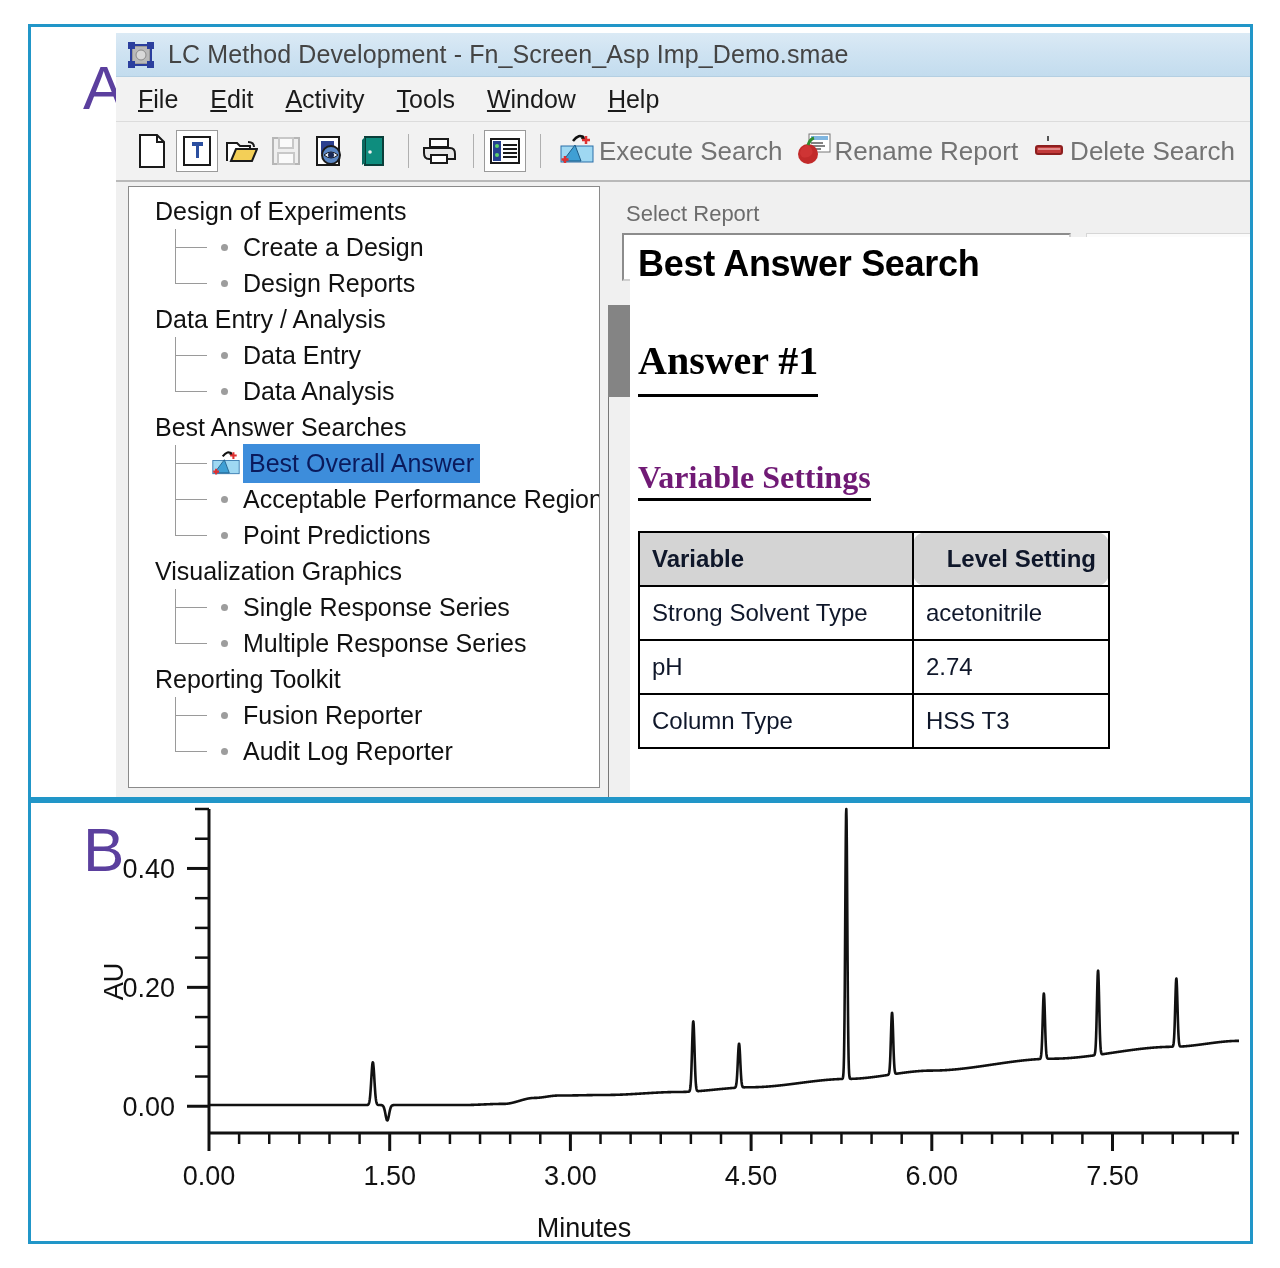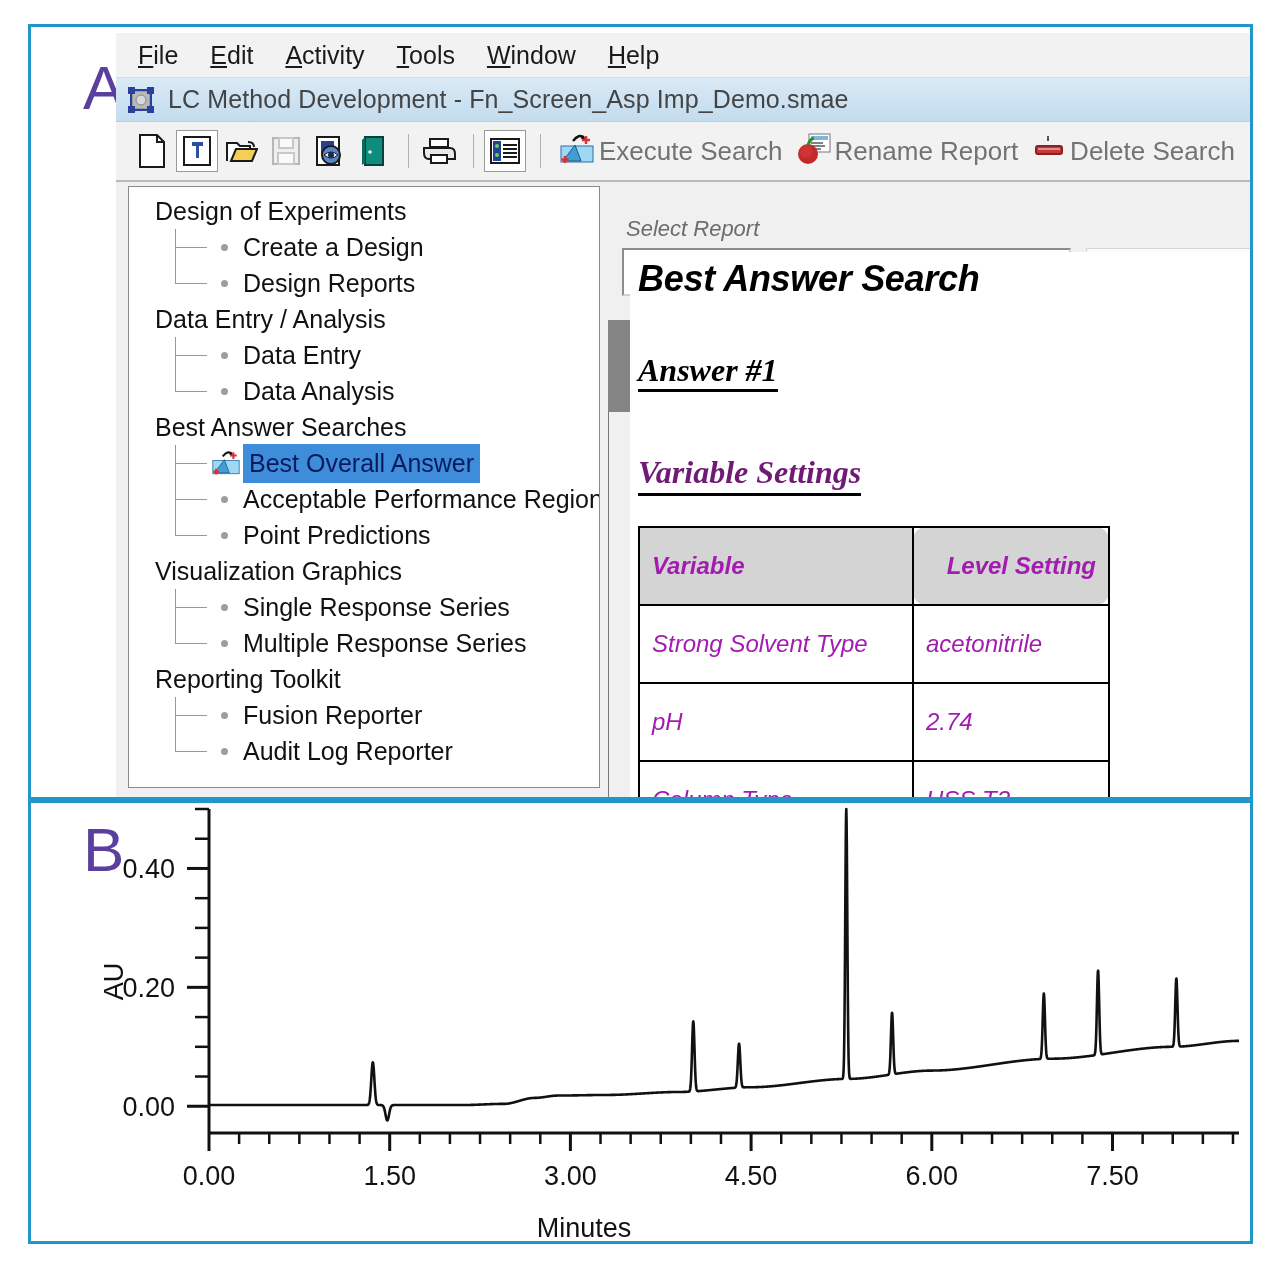--- a/index.html
+++ b/index.html
@@ -53,39 +53,39 @@
   .tree-child .elbow::before{content:"";position:absolute;left:0;top:0;width:1px;height:18px;background:#9a9a9a;}
   .tree-child .elbow::after{content:"";position:absolute;left:0;top:18px;width:32px;height:1px;background:#9a9a9a;}
   .tree-child.cont .elbow::before{height:36px;}
   .tree-child .bullet{position:absolute;left:68px;top:15px;width:7px;height:7px;border-radius:50%;
     background:#9d9d9d;}
   .tree-child.selected .label{background:#3d8ddb;color:#0a1a5c;padding:1px 6px 2px 6px;}
   .tree-child.hasicon{padding-left:90px;}
   .tree-child .tree-icon{position:absolute;left:58px;top:4px;width:30px;height:28px;}
 
   
-  #reportarea{position:absolute;left:492px;top:20px;right:0;height:618px;font-style:italic;}
+  #reportarea{position:absolute;left:492px;top:5px;right:0;height:618px;}
   #select-report-label{position:absolute;left:18px;top:14px;font-size:22px;color:#6c6c6c;}
   #combo{position:absolute;left:14px;top:46px;width:445px;height:44px;background:#fff;
     border:2px solid #8c8c8c;border-right-color:#cfcfcf;border-bottom-color:#cfcfcf;}
   #combo2{position:absolute;left:478px;top:46px;width:180px;height:44px;background:#fbfbfb;border:1px solid #d6d6d6;}
   #scroll-thumb{position:absolute;left:0px;top:118px;width:22px;height:92px;background:#848484;}
   #scroll-track{position:absolute;left:0px;top:118px;width:1px;height:500px;background:#777;}
 
   #report-doc{position:absolute;left:22px;top:50px;width:660px;height:566px;background:#fff;}
   .rep-title{font-family:"Liberation Sans",sans-serif;font-weight:bold;font-size:36px;color:#000;
     margin:6px 0 0 8px;letter-spacing:-.3px;}
-  .rep-h2{font-family:"Liberation Serif",serif;font-weight:bold;font-size:32px;color:#000;
-    margin:52px 0 0 8px;display:inline-block;border-bottom:3px solid #000;padding-bottom:0;}
+  .rep-h2{font-family:"Liberation Serif",serif;font-weight:bold;font-size:40px;color:#000;
+    margin:52px 0 0 8px;display:inline-block;border-bottom:3px solid #000;padding-bottom:10px;}
   .rep-h2b{font-family:"Liberation Serif",serif;font-weight:bold;font-size:32px;color:#701a75;
     margin:62px 0 0 8px;display:inline-block;border-bottom:3px solid #000;padding-bottom:2px;}
 
   table.vartable{margin:30px 0 0 8px;border-collapse:collapse;font-size:24px;}
-  table.vartable th,table.vartable td{border:2px solid #000;padding:24px 12px;font-weight:normal;
-    font-family:"Liberation Sans",sans-serif;color:#a21caf;}
+  table.vartable th,table.vartable td{border:2px solid #000;padding:12px 12px;font-weight:normal;
+    font-family:"Liberation Sans",sans-serif;color:#0f172a;}
   table.vartable th{background:#d4d4d4;font-weight:bold;text-align:left;}
   table.vartable td.varname{width:248px;text-align:left;}
   table.vartable td.varval{width:170px;text-align:left;}
   table.vartable th.c2{text-align:right;border-radius:13px;}
 
   
   #chart-wrap{position:absolute;left:0;top:0;width:1219px;height:438px;}
   #chart-svg{position:absolute;left:0;top:0;}
   .axis-lab{font-family:"Liberation Sans",sans-serif;font-size:27px;fill:#111;}
   .tick-lab{font-family:"Liberation Sans",sans-serif;font-size:27px;fill:#111;}
@@ -93,43 +93,43 @@
 </head>
 <body>
 
 <div id="root">
 
   <div class="panel" id="panel-a">
 
     <div class="panel-letter" id="letter-a">A</div>
 
     <div id="app-window">
-
-      <div id="menubar">
-        <span class="menu-item"><span class="acc">F</span><span>ile</span></span>
-        <span class="menu-item"><span class="acc">E</span><span>dit</span></span>
-        <span class="menu-item"><span class="acc">A</span><span>ctivity</span></span>
-        <span class="menu-item"><span class="acc">T</span><span>ools</span></span>
-        <span class="menu-item"><span class="acc">W</span><span>indow</span></span>
-        <span class="menu-item"><span class="acc">H</span><span>elp</span></span>
-      </div>
 
       <div id="titlebar">
         <span id="title-icon">
           <svg width="30" height="30" viewBox="0 0 30 30">
             <rect x="6" y="6" width="18" height="18" fill="#b9b9b9" stroke="#7d7d7d"></rect>
             <circle cx="15" cy="15" r="5" fill="#d8d8d8" stroke="#8a8a8a"></circle>
             <rect x="2" y="2" width="7" height="7" fill="#2b3f9e"></rect>
             <rect x="21" y="2" width="7" height="7" fill="#2b3f9e"></rect>
             <rect x="2" y="21" width="7" height="7" fill="#2b3f9e"></rect>
             <rect x="21" y="21" width="7" height="7" fill="#2b3f9e"></rect>
             <path d="M9 5 h12 M9 25 h12 M5 9 v12 M25 9 v12" stroke="#2b3f9e" stroke-width="2" fill="none"></path>
           </svg>
         </span>
         <span id="title-text">LC Method Development - Fn_Screen_Asp Imp_Demo.smae</span>
+      </div>
+
+      <div id="menubar">
+        <span class="menu-item"><span class="acc">F</span><span>ile</span></span>
+        <span class="menu-item"><span class="acc">E</span><span>dit</span></span>
+        <span class="menu-item"><span class="acc">A</span><span>ctivity</span></span>
+        <span class="menu-item"><span class="acc">T</span><span>ools</span></span>
+        <span class="menu-item"><span class="acc">W</span><span>indow</span></span>
+        <span class="menu-item"><span class="acc">H</span><span>elp</span></span>
       </div>
 
       <div id="toolbar">
 
         <span class="tb-btn">
           <svg width="30" height="34" viewBox="0 0 30 34">
               <path d="M3 1 h17 l7 7 v25 h-24 z" fill="#fff" stroke="#1a1a1a" stroke-width="2"></path>
               <path d="M20 1 v7 h7" fill="none" stroke="#1a1a1a" stroke-width="2"></path>
             </svg>
         </span>

